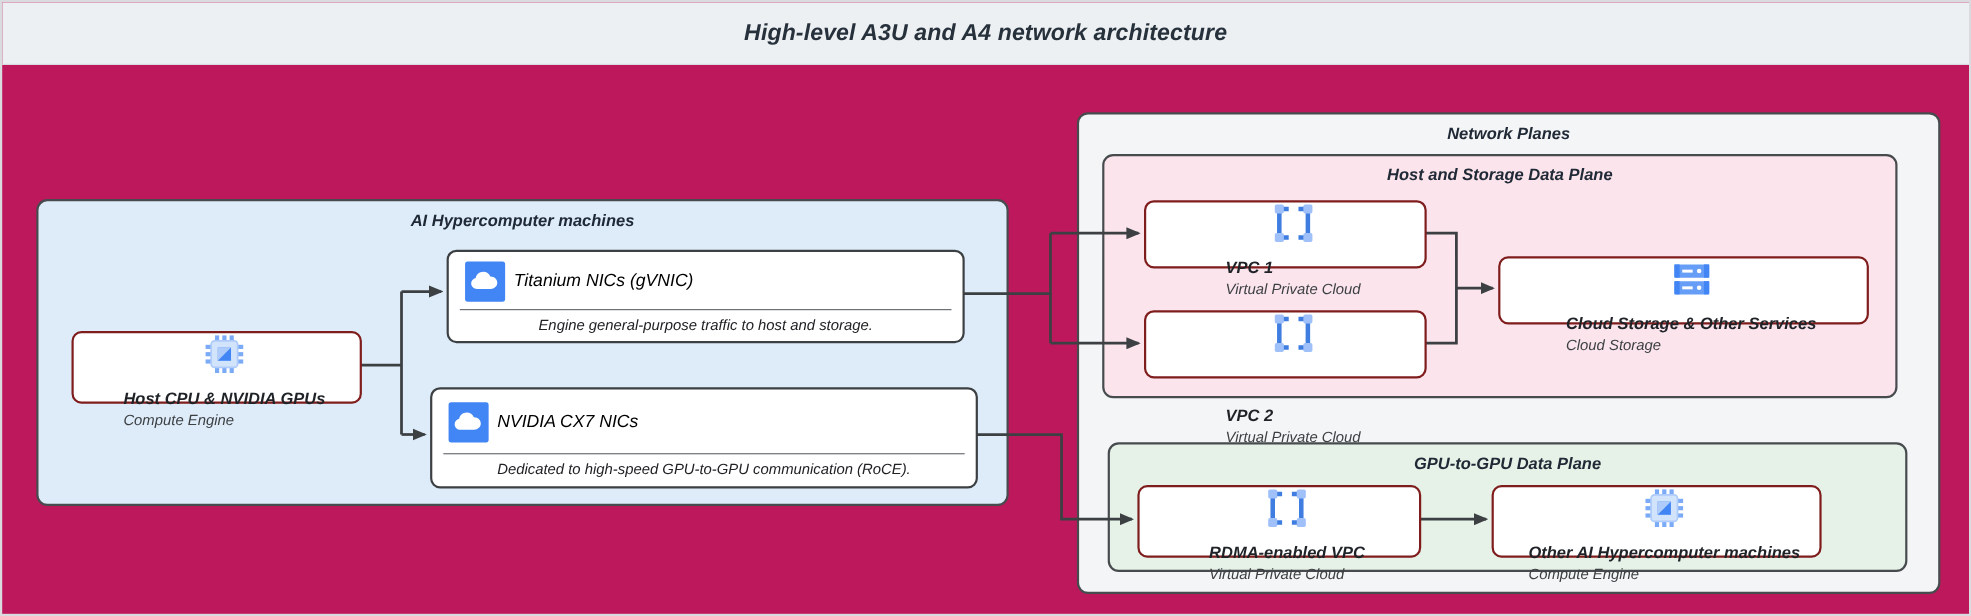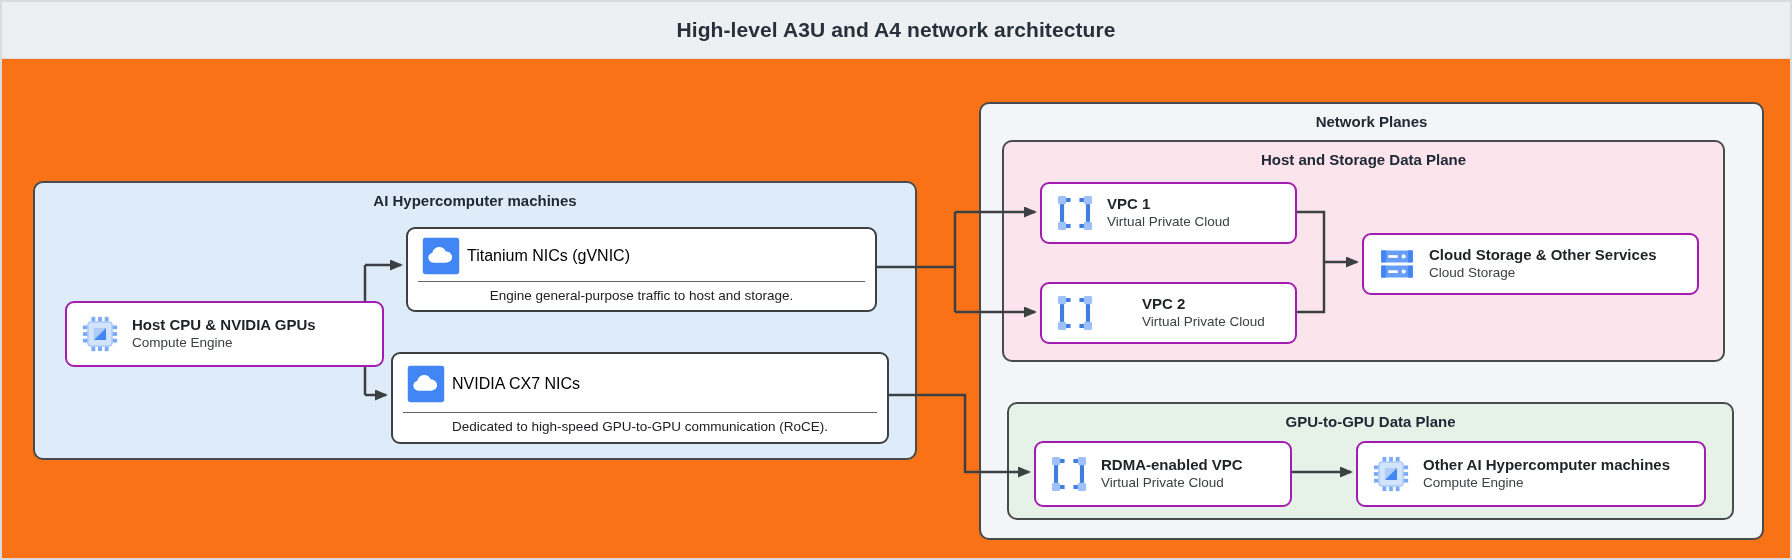--- a/index.html
+++ b/index.html
@@ -1,19 +1,19 @@
 <!DOCTYPE html>
 <html><head>
 <meta charset="utf-8">
 <style>
   html,body{margin:0;padding:0;background:#fff;}
   body{font-family:"Liberation Sans", sans-serif;}
   .canvas{
     position:relative;width:1792px;height:560px;box-sizing:border-box;
-    background:#f97316;border:2px solid #d9dbde;overflow:hidden;
+    background:#be185d;border:2px solid #d9dbde;overflow:hidden;font-style:italic;
   }
   
   .header{
     position:absolute;left:0;top:0;right:0;height:56px;
     background:#edf0f2;border-bottom:1px solid #d9dbde;
     display:flex;align-items:center;justify-content:center;
   }
   .header h1{
     margin:0;font-size:21px;font-weight:bold;color:#27313c;letter-spacing:.1px;
   }
@@ -25,22 +25,22 @@
   }
   .c-blue {left:31px;  top:179px; width:884px; height:279px; background:#deecfa;}
   .c-gray {left:977px; top:100px; width:785px; height:438px; background:#f4f5f6;}
   .c-pink {left:1000px;top:138px; width:723px; height:222px; background:#fbe4ec;}
   .c-green{left:1005px;top:400px; width:727px; height:118px; background:#e6f2e8;}
   
   .wires{position:absolute;left:0;top:0;z-index:5;pointer-events:none;}
   
   .node{
     position:absolute;box-sizing:border-box;z-index:10;background:#ffffff;
-    border:2px solid #a21caf;border-radius:9px;
-    display:flex;align-items:center;gap:13px;padding-left:14px;
+    border:2px solid #7f1d1d;border-radius:9px;
+    display:flex;align-items:center;gap:13px;padding-left:14px;flex-direction:column;
   }
   .node .txt{display:flex;flex-direction:column;line-height:1.25;}
   .node .title{font-size:15px;font-weight:bold;color:#1f2327;}
   .node .subtitle{font-size:13.5px;color:#3c4043;margin-top:1px;}
   .icon{width:38px;height:38px;flex:0 0 auto;display:block;}
   
   .nic{
     position:absolute;box-sizing:border-box;z-index:10;background:#ffffff;
     border:2px solid #3c4043;border-radius:9px;
     display:flex;flex-direction:column;
@@ -56,21 +56,21 @@
 
 <div class="canvas">
 
   <div class="header">
     <h1>High-level A3U and A4 network architecture</h1>
   </div>
 
   <div class="container c-blue">
     <div class="container-label">AI Hypercomputer machines</div>
 
-    <div class="node" style="left:30px;top:118px;width:319px;height:66px;">
+    <div class="node" style="left:30px;top:118px;width:264px;height:66px;">
       <span class="icon">
         <svg viewBox="0 0 24 24" width="38" height="38">
           <g fill="#7baaf7">
             <rect x="6.6" y="1.2" width="2.4" height="4"></rect>
               <rect x="10.8" y="1.2" width="2.4" height="4"></rect>
               <rect x="15" y="1.2" width="2.4" height="4"></rect>
             <rect x="6.6" y="18.8" width="2.4" height="4"></rect>
               <rect x="10.8" y="18.8" width="2.4" height="4"></rect>
               <rect x="15" y="18.8" width="2.4" height="4"></rect>
             <rect x="1.2" y="6.6" width="4" height="2.4"></rect>
@@ -212,21 +212,21 @@
             <rect x="17.6" y="17.6" width="5.2" height="5.2" rx="1"></rect>
           </g>
         </svg>
       </span>
       <span class="txt">
         <span class="title">RDMA-enabled VPC</span>
         <span class="subtitle">Virtual Private Cloud</span>
       </span>
     </div>
 
-    <div class="node" style="left:347px;top:37px;width:350px;height:66px;">
+    <div class="node" style="left:347px;top:37px;width:300px;height:66px;">
       <span class="icon">
         <svg viewBox="0 0 24 24" width="38" height="38">
           <g fill="#7baaf7">
             <rect x="6.6" y="1.2" width="2.4" height="4"></rect>
               <rect x="10.8" y="1.2" width="2.4" height="4"></rect>
               <rect x="15" y="1.2" width="2.4" height="4"></rect>
             <rect x="6.6" y="18.8" width="2.4" height="4"></rect>
               <rect x="10.8" y="18.8" width="2.4" height="4"></rect>
               <rect x="15" y="18.8" width="2.4" height="4"></rect>
             <rect x="1.2" y="6.6" width="4" height="2.4"></rect>

